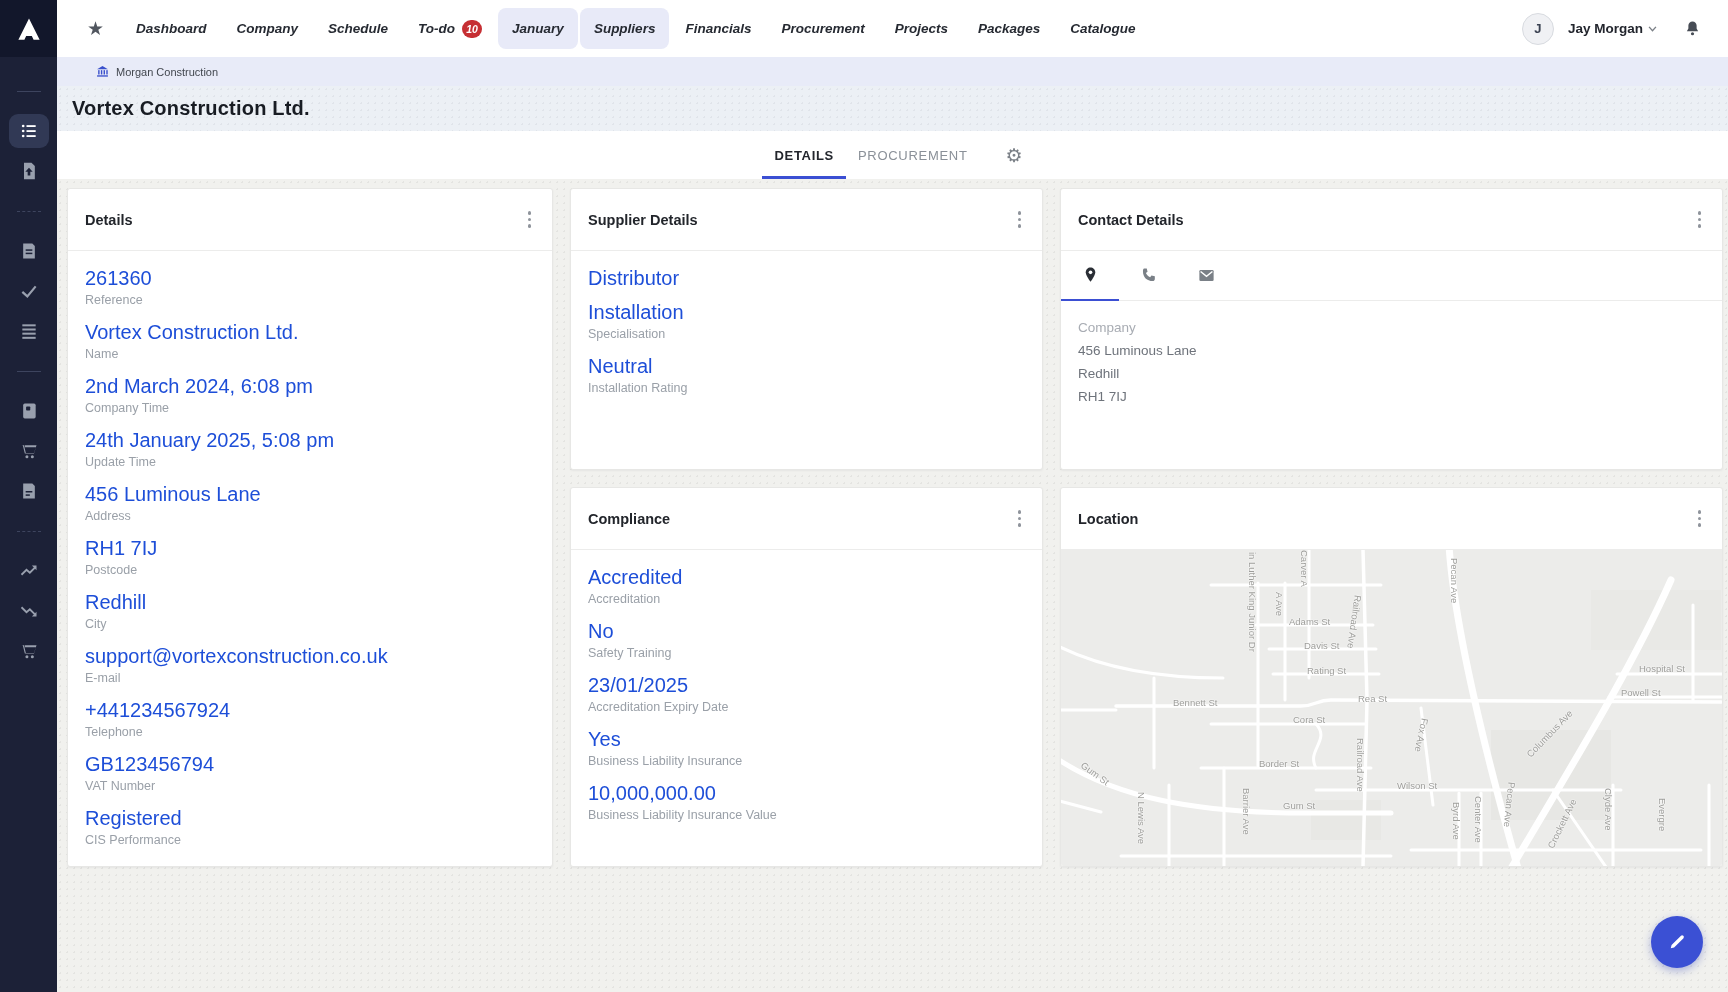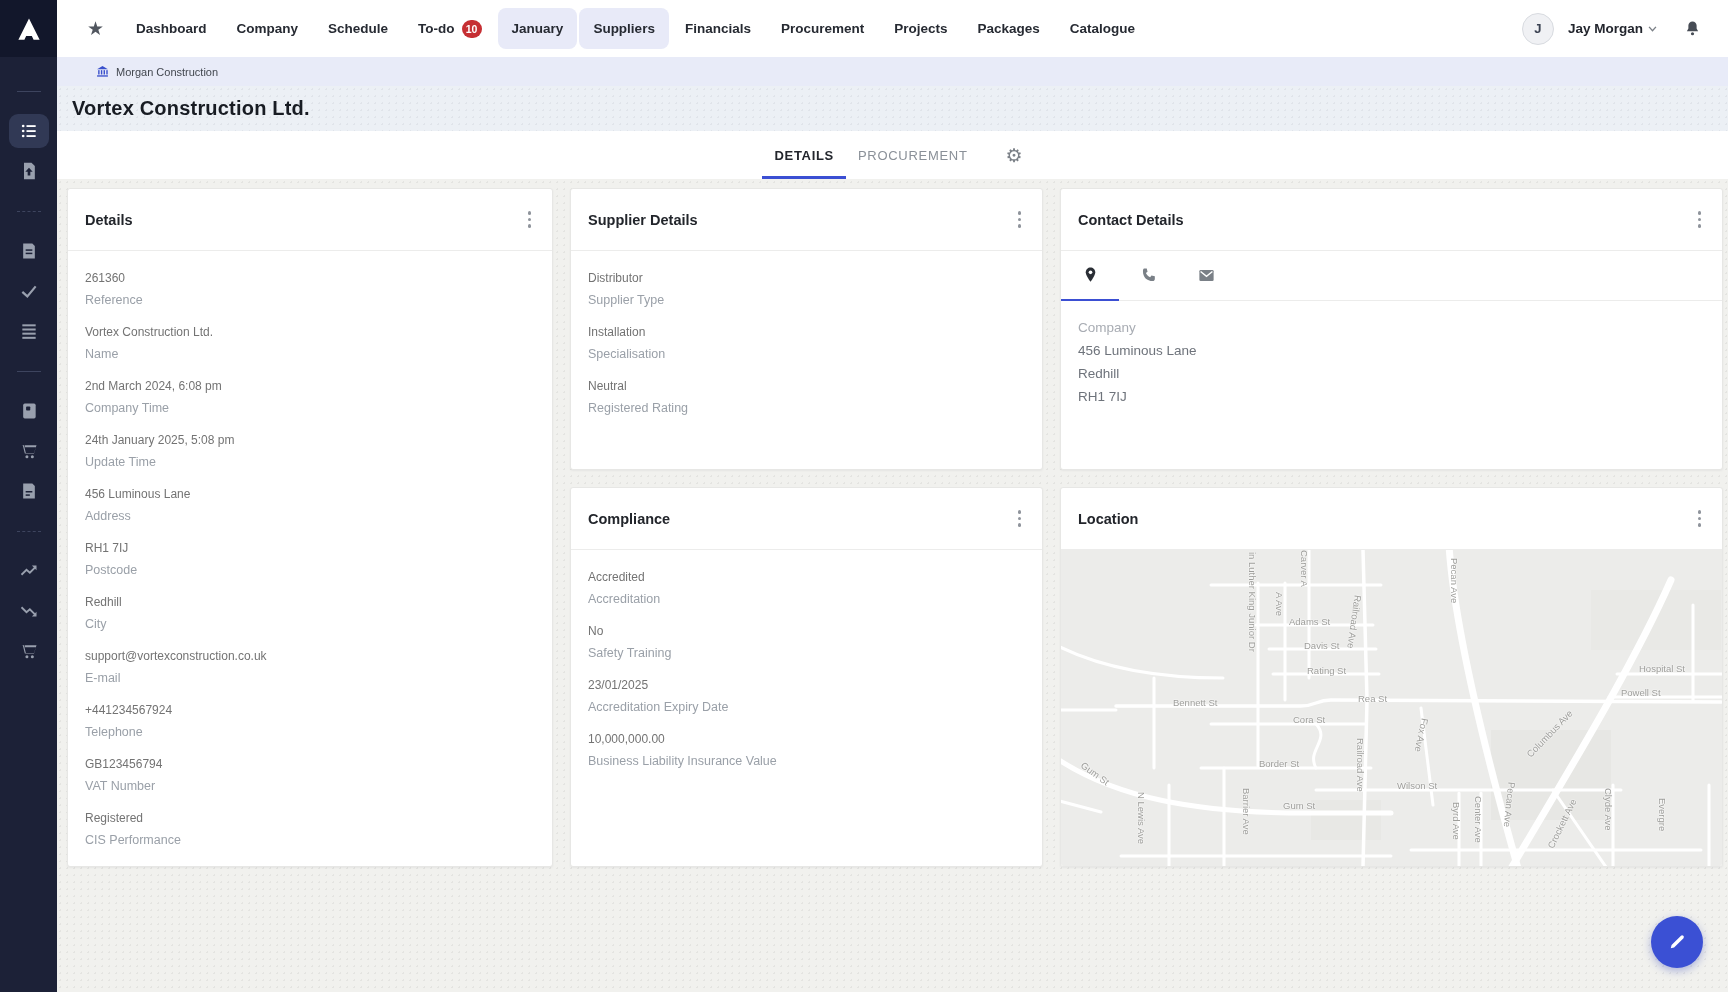--- a/index.html
+++ b/index.html
@@ -13,21 +13,21 @@
   .side-slot{height:40px;display:flex;align-items:center;justify-content:center;}
   .sdiv{width:24px;height:0;border-top:1px solid #3d445e;}
   .sdash{width:24px;height:0;border-top:1px dashed #3d445e;}
   .side-ic{width:20px;height:20px;fill:#99a0ae;stroke:#99a0ae;}
   .side-active{width:40px;height:34px;background:#313955;border-radius:9px;display:flex;align-items:center;justify-content:center;}
   .side-active .side-ic{fill:#ffffff;stroke:#ffffff;}
 
   
   .topbar{position:absolute;left:57px;top:0;right:0;height:57px;background:#ffffff;display:flex;align-items:center;z-index:4;}
   .star{font-size:19px;color:#51565f;margin:0 18px 0 30px;cursor:pointer;line-height:1;}
-  .nav{display:flex;align-items:center;height:100%;gap:2px;}
+  .nav{display:flex;align-items:center;height:100%;gap:2px;font-style:italic;}
   .nav-item{height:41px;display:flex;align-items:center;padding:0 14px;border-radius:8px;font-size:13.5px;font-weight:700;color:#262a32;cursor:pointer;white-space:nowrap;}
   .nav-item.pill{background:#e8eaf8;}
   .badge{margin-left:7px;min-width:18px;height:18px;border-radius:9px;background:#c62f33;color:#fff;font-size:10.5px;font-weight:700;display:flex;align-items:center;justify-content:center;padding:0 1px;}
   .top-right{margin-left:auto;display:flex;align-items:center;gap:14px;padding-right:26px;}
   .avatar{width:30px;height:30px;border-radius:50%;background:#f0f1f4;border:1px solid #d8dbe0;color:#3b4252;font-size:13px;font-weight:700;display:flex;align-items:center;justify-content:center;}
   .username{font-size:13.5px;font-weight:700;color:#23262e;display:flex;align-items:center;gap:5px;cursor:pointer;}
   .chev{width:9px;height:6px;}
   .bell{width:19px;height:21px;fill:#474c55;cursor:pointer;margin-left:12px;}
 
   
@@ -47,21 +47,21 @@
     background-image:radial-gradient(#e4e4e1 1px,rgba(0,0,0,0) 1px);background-size:7px 7px;}
   .cols{display:flex;gap:17px;padding:9px 0 0 10px;}
   .col{display:flex;flex-direction:column;gap:17px;}
   .card{background:#fff;border:1px solid #e7e7e5;border-radius:3px;box-shadow:0 1px 2px rgba(20,20,30,.05);box-sizing:border-box;}
   .card-head{height:61px;display:flex;align-items:center;justify-content:space-between;padding:0 17px;border-bottom:1px solid #ececeb;}
   .card-title{font-size:14.5px;font-weight:700;color:#22252b;}
   .kebab{display:flex;flex-direction:column;gap:3px;cursor:pointer;padding:4px;}
   .kebab i{width:3.5px;height:3.5px;border-radius:50%;background:#8f949c;display:block;}
   .fields{padding:17px 17px 0;}
   .field{margin-bottom:13px;}
-  .fval{font-size:12px;color:#737373;line-height:21px;margin-bottom:3px;}
+  .fval{font-size:20px;color:#1d4ed8;line-height:21px;margin-bottom:3px;}
   .flab{font-size:12.5px;color:#9aa0a8;line-height:17px;}
 
   
   .ctabs{height:49px;display:flex;align-items:stretch;border-bottom:1px solid #ececeb;}
   .ctab{width:58px;display:flex;align-items:center;justify-content:center;cursor:pointer;position:relative;}
   .ctab.active::after{content:"";position:absolute;left:0;right:0;bottom:-1px;height:2px;background:#3b4fd3;}
   .ctab svg{width:19px;height:19px;}
   .caddr{padding:15px 17px;}
   .clab{font-size:13.5px;color:#a8acb3;line-height:23px;}
   .cline{font-size:13.5px;color:#6e737b;line-height:23px;}
@@ -323,29 +323,28 @@
             <span class="card-title">Supplier Details</span>
             <span class="kebab">
                 <i></i>
                 <i></i>
                 <i></i>
               </span>
           </div>
           <div class="fields">
             <div class="field">
                 <div class="fval">Distributor</div>
-                <div class="flab">Supplier Type</div>
               </div>
             <div class="field">
                 <div class="fval">Installation</div>
                 <div class="flab">Specialisation</div>
               </div>
             <div class="field">
                 <div class="fval">Neutral</div>
-                <div class="flab">Registered Rating</div>
+                <div class="flab">Installation Rating</div>
               </div>
           </div>
         </section>
         <section class="card" style="height:380px;">
           <div class="card-head">
             <span class="card-title">Compliance</span>
             <span class="kebab">
                 <i></i>
                 <i></i>
                 <i></i>
@@ -356,20 +355,24 @@
                 <div class="fval">Accredited</div>
                 <div class="flab">Accreditation</div>
               </div>
             <div class="field">
                 <div class="fval">No</div>
                 <div class="flab">Safety Training</div>
               </div>
             <div class="field">
                 <div class="fval">23/01/2025</div>
                 <div class="flab">Accreditation Expiry Date</div>
+              </div>
+            <div class="field">
+                <div class="fval">Yes</div>
+                <div class="flab">Business Liability Insurance</div>
               </div>
             <div class="field">
                 <div class="fval">10,000,000.00</div>
                 <div class="flab">Business Liability Insurance Value</div>
               </div>
           </div>
         </section>
       </div>
 
       <div class="col" style="width:663px;">

